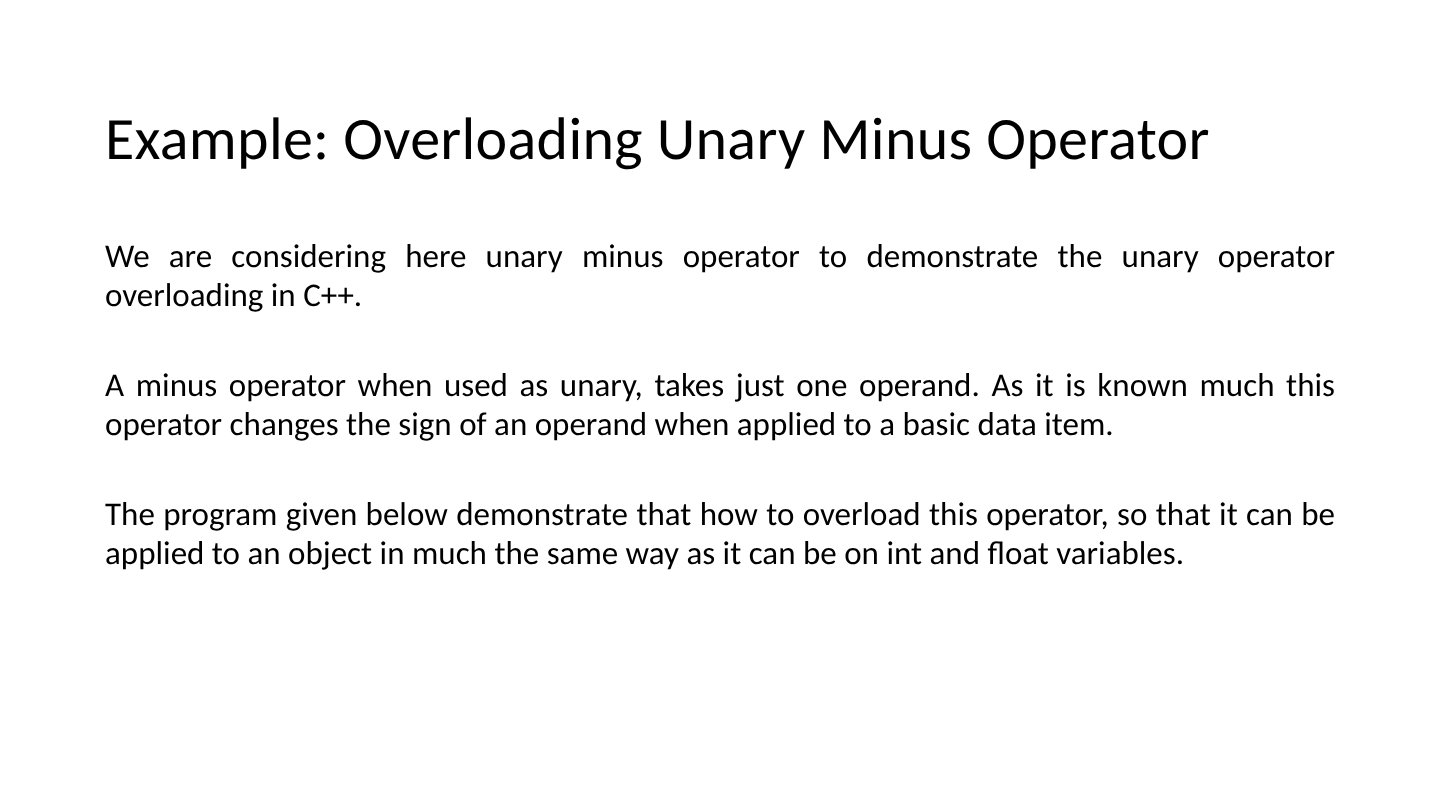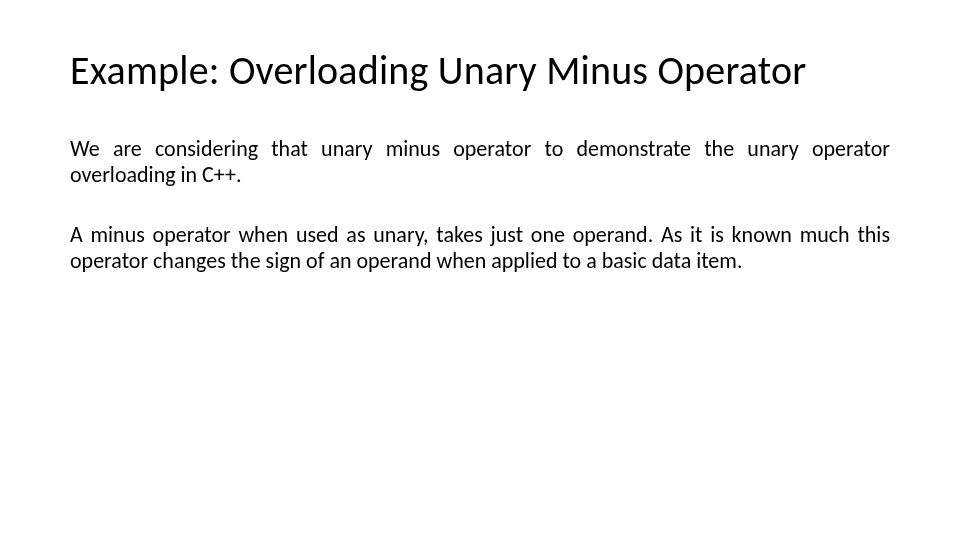--- a/index.html
+++ b/index.html
@@ -9,21 +9,21 @@
     height: 540px;
     background: #ffffff;
     font-family: Calibri, "Segoe UI", Arial, sans-serif;
     color: #000000;
     overflow: hidden;
   }
   .slide {
     box-sizing: border-box;
     width: 960px;
     height: 540px;
-    padding: 48px 70px 0 70px;
+    padding: 70px 70px 0 70px;
   }
   .title {
     font-size: 40px;
     font-weight: 400;
     letter-spacing: 0.2px;
     margin: 0 0 42px 0;
     line-height: 1.15;
   }
   .para {
     font-size: 22px;
@@ -31,15 +31,16 @@
     text-align: justify;
     text-justify: inter-word;
     margin: 0 0 34px 0;
   }
 </style>
 </head>
 <body>
 
 <div class="slide">
   <h1 class="title">Example: Overloading Unary Minus Operator</h1>
-  <p class="para">We are considering that unary minus operator to demonstrate the unary operator overloading in C++.</p>
+  <p class="para">We are considering here unary minus operator to demonstrate the unary operator overloading in C++.</p>
   <p class="para">A minus operator when used as unary, takes just one operand. As it is known much this operator changes the sign of an operand when applied to a basic data item.</p>
+  <p class="para">The program given below demonstrate that how to overload this operator, so that it can be applied to an object in much the same way as it can be on int and float variables.</p>
 </div>
 
 </body></html>

